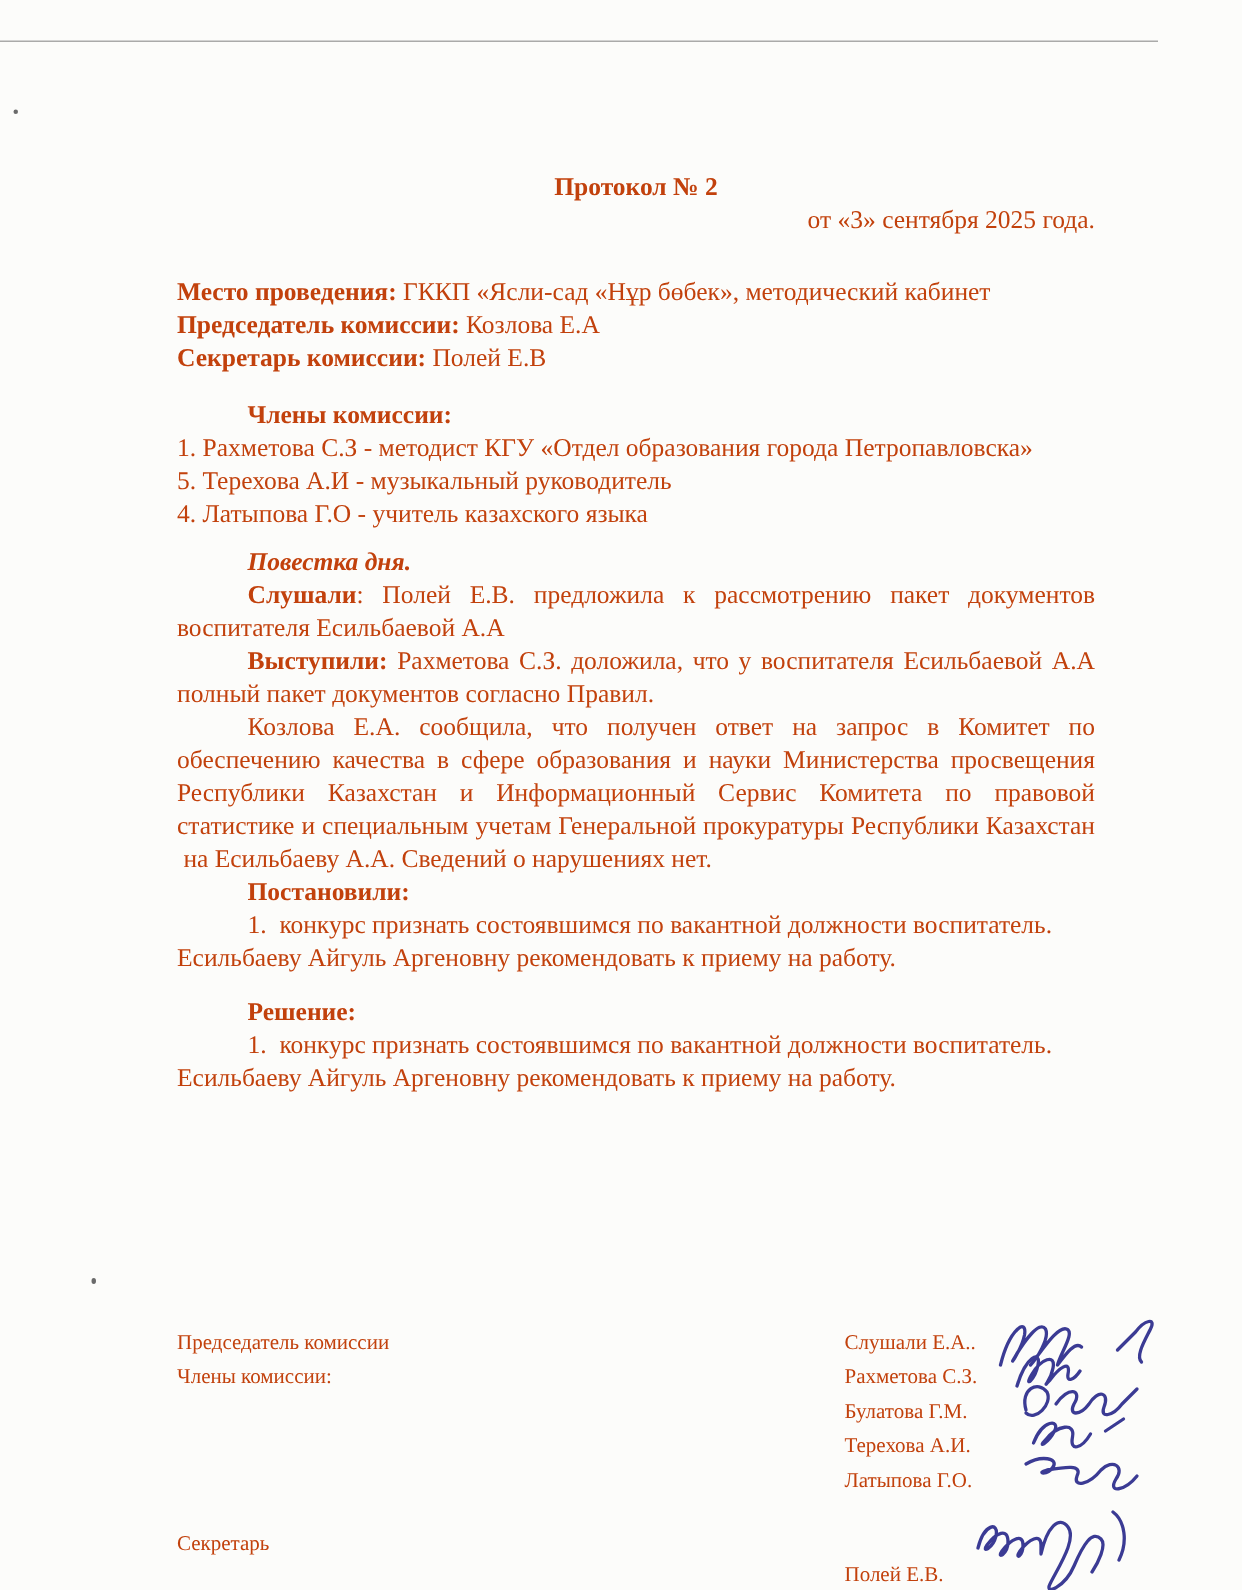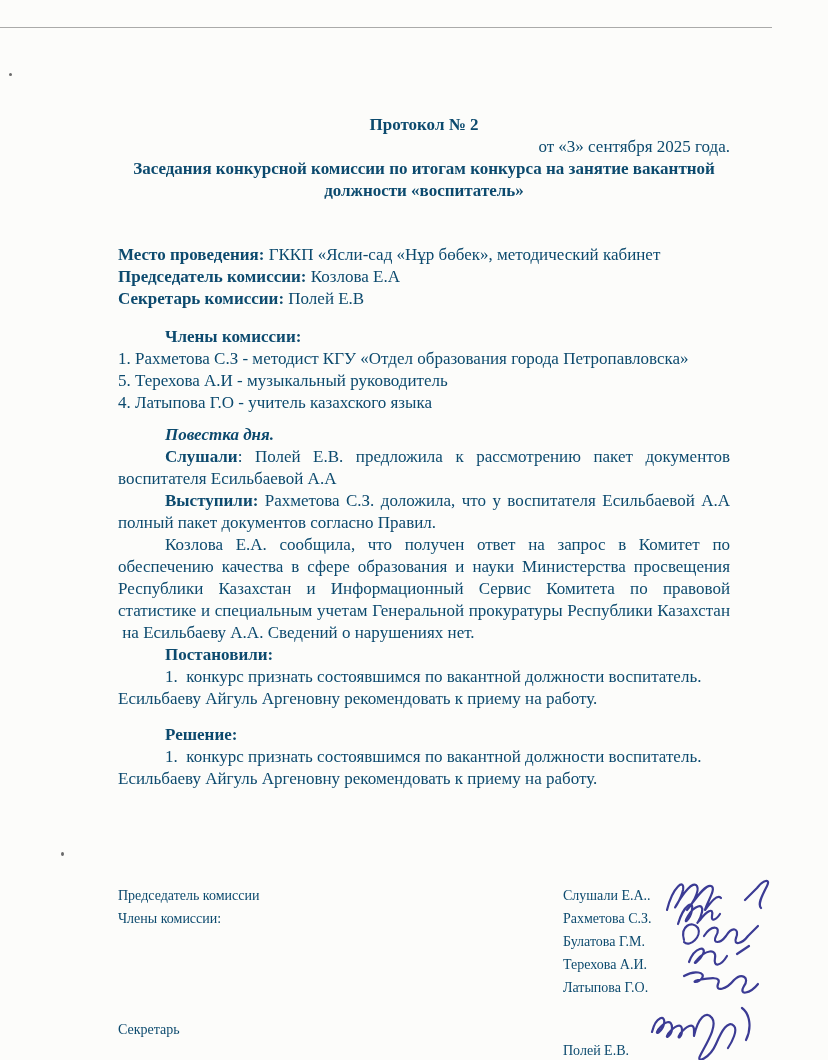--- a/index.html
+++ b/index.html
@@ -2,34 +2,34 @@
 <html><head>
 <meta charset="utf-8">
 <style>
   html,body { margin:0; padding:0; background:#e8e8e6; }
   .page {
     position:relative;
     width:828px; height:1060px;
     margin:0 auto;
     background:#fcfcfa;
     font-family:"Liberation Serif", serif;
-    color:#0c4a6e;
+    color:#c2410c;
     overflow:hidden;
   }
   .content {
     position:absolute; left:118px; top:114px; width:612px;
     font-size:17px; line-height:22px;
   }
   p { margin:0; }
   .b { font-weight:bold; }
   .center { text-align:center; }
   .right { text-align:right; }
   .jp { text-align:justify; text-indent:47px; }
   .indent { text-indent:47px; }
-  .gap-lg { margin-top:42px; }
+  .gap-lg { margin-top:26px; }
   .gap-md { margin-top:16px; }
   .gap-sm { margin-top:10px;font-style:italic; }
   .gap-half { margin-top:14px; }
 
   .scan-line {
     position:absolute; left:0; top:27px; width:772px; height:1px;
     background:#8f8f8d; opacity:.75;
   }
   .scan-dot { position:absolute; background:#6a6a6a; border-radius:50%; }
   .dot-a { left:9px; top:73px; width:3px; height:3px; }
@@ -60,21 +60,20 @@
 <div class="page">
 
   <div class="scan-line"></div>
   <div class="scan-dot dot-a"></div>
   <div class="scan-dot dot-b"></div>
 
   <div class="content">
 
     <p class="center b">Протокол № 2</p>
     <p class="right">от «3» сентября 2025 года.</p>
-    <p class="center b">Заседания конкурсной комиссии по итогам конкурса на занятие вакантной должности «воспитатель»</p>
 
     <p class="gap-lg"><span class="b">Место проведения:</span><span> ГККП «Ясли-сад «Нұр бөбек», методический кабинет</span></p>
     <p><span class="b">Председатель комиссии:</span><span> Козлова Е.А</span></p>
     <p><span class="b">Секретарь комиссии:</span><span> Полей Е.В</span></p>
 
     <p class="b indent gap-md">Члены комиссии:</p>
     <p>1. Рахметова С.З - методист КГУ «Отдел образования города Петропавловска»</p>
     <p>5. Терехова А.И - музыкальный руководитель</p>
     <p>4. Латыпова Г.О - учитель казахского языка</p>
 

